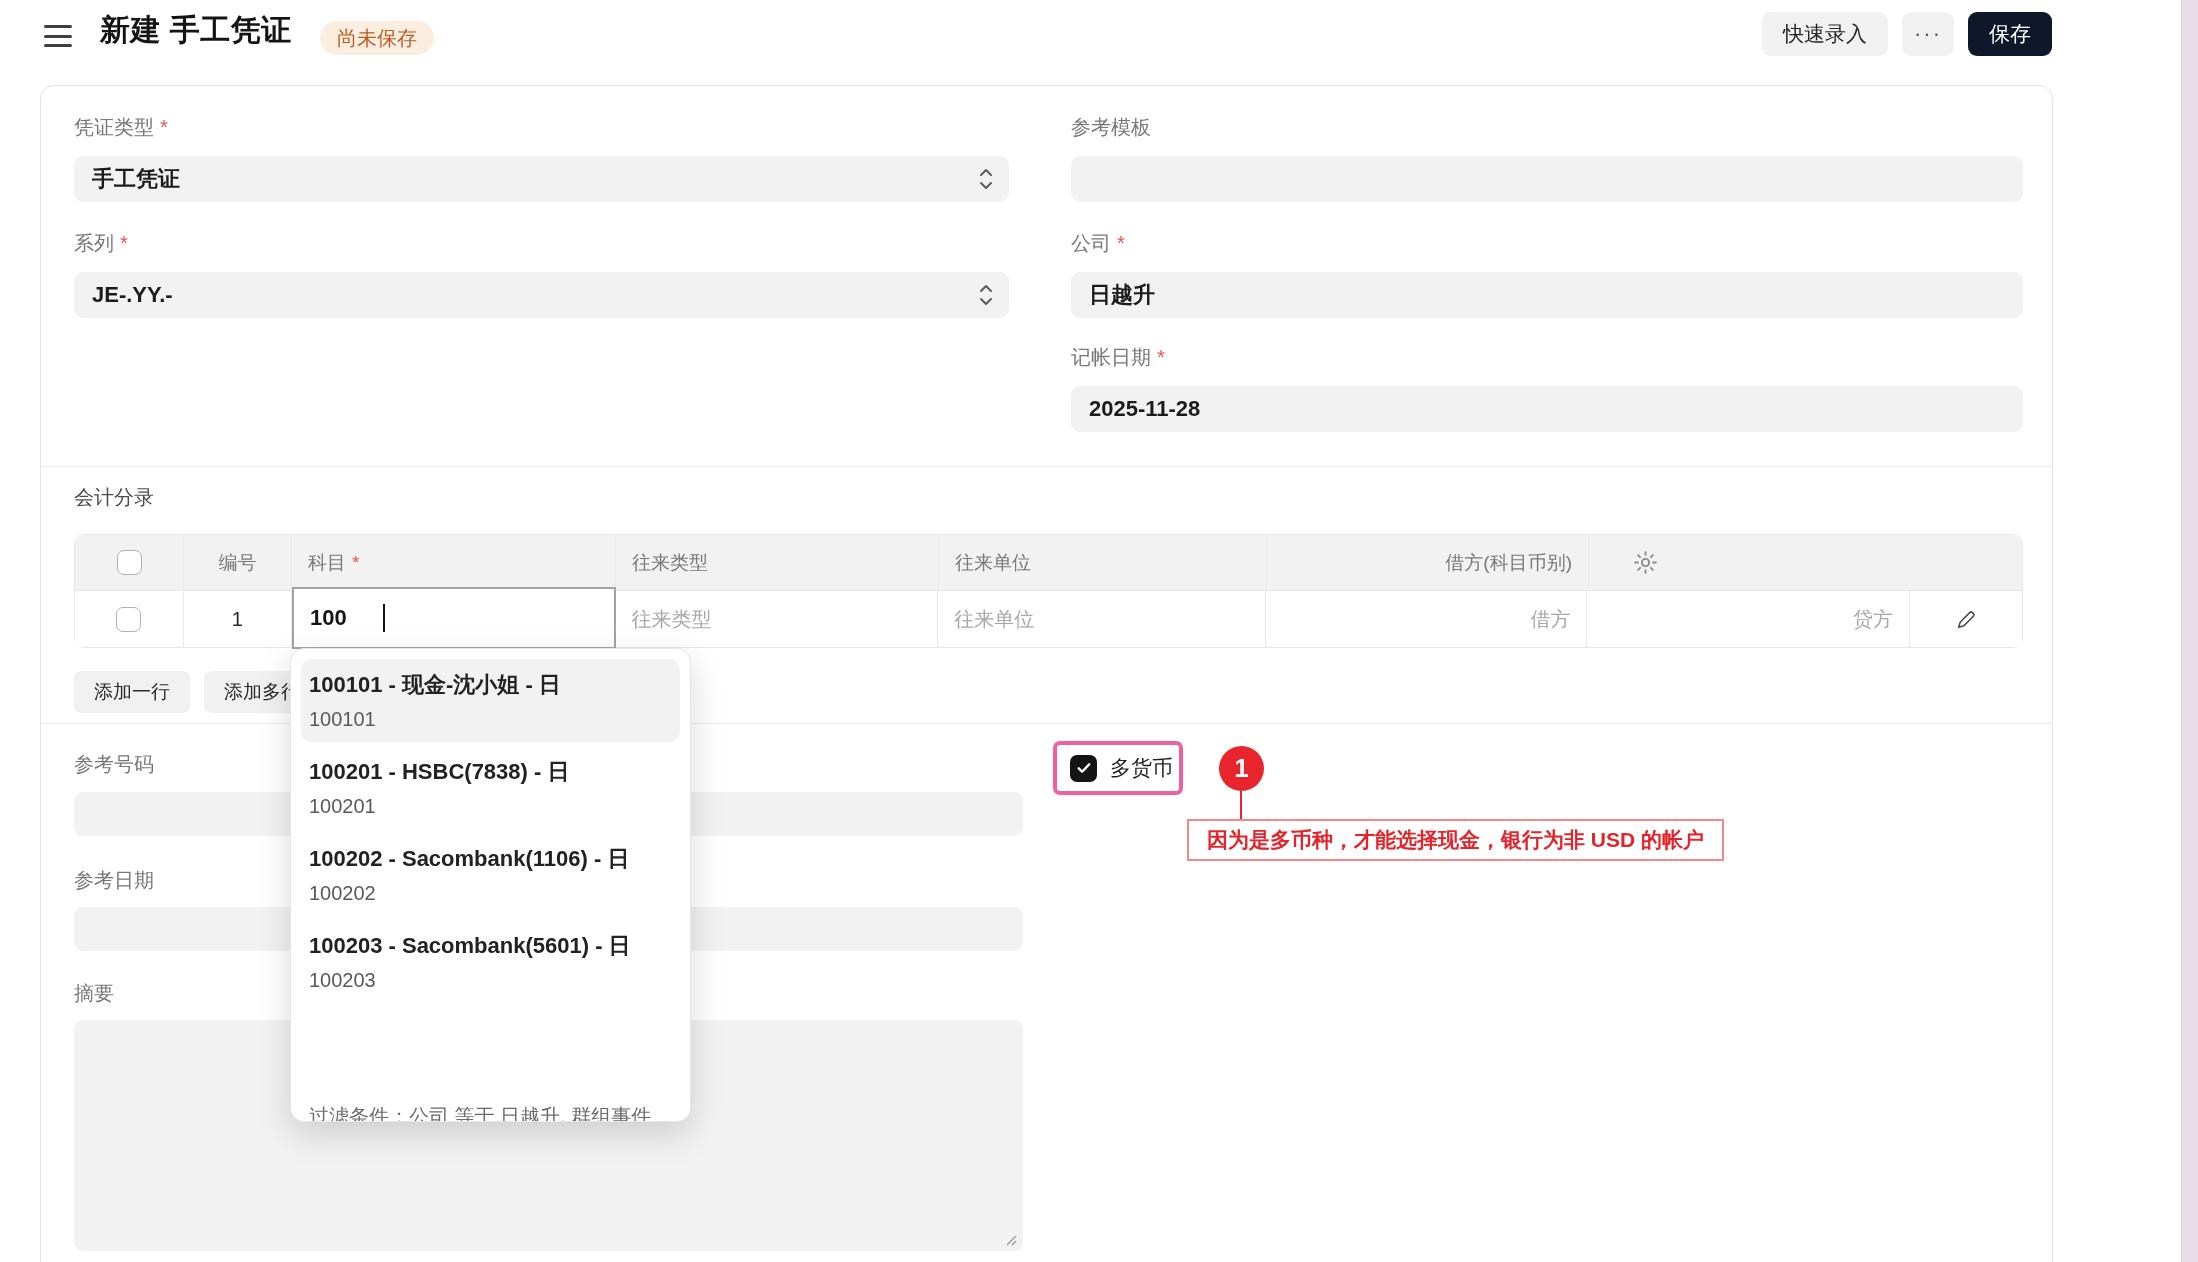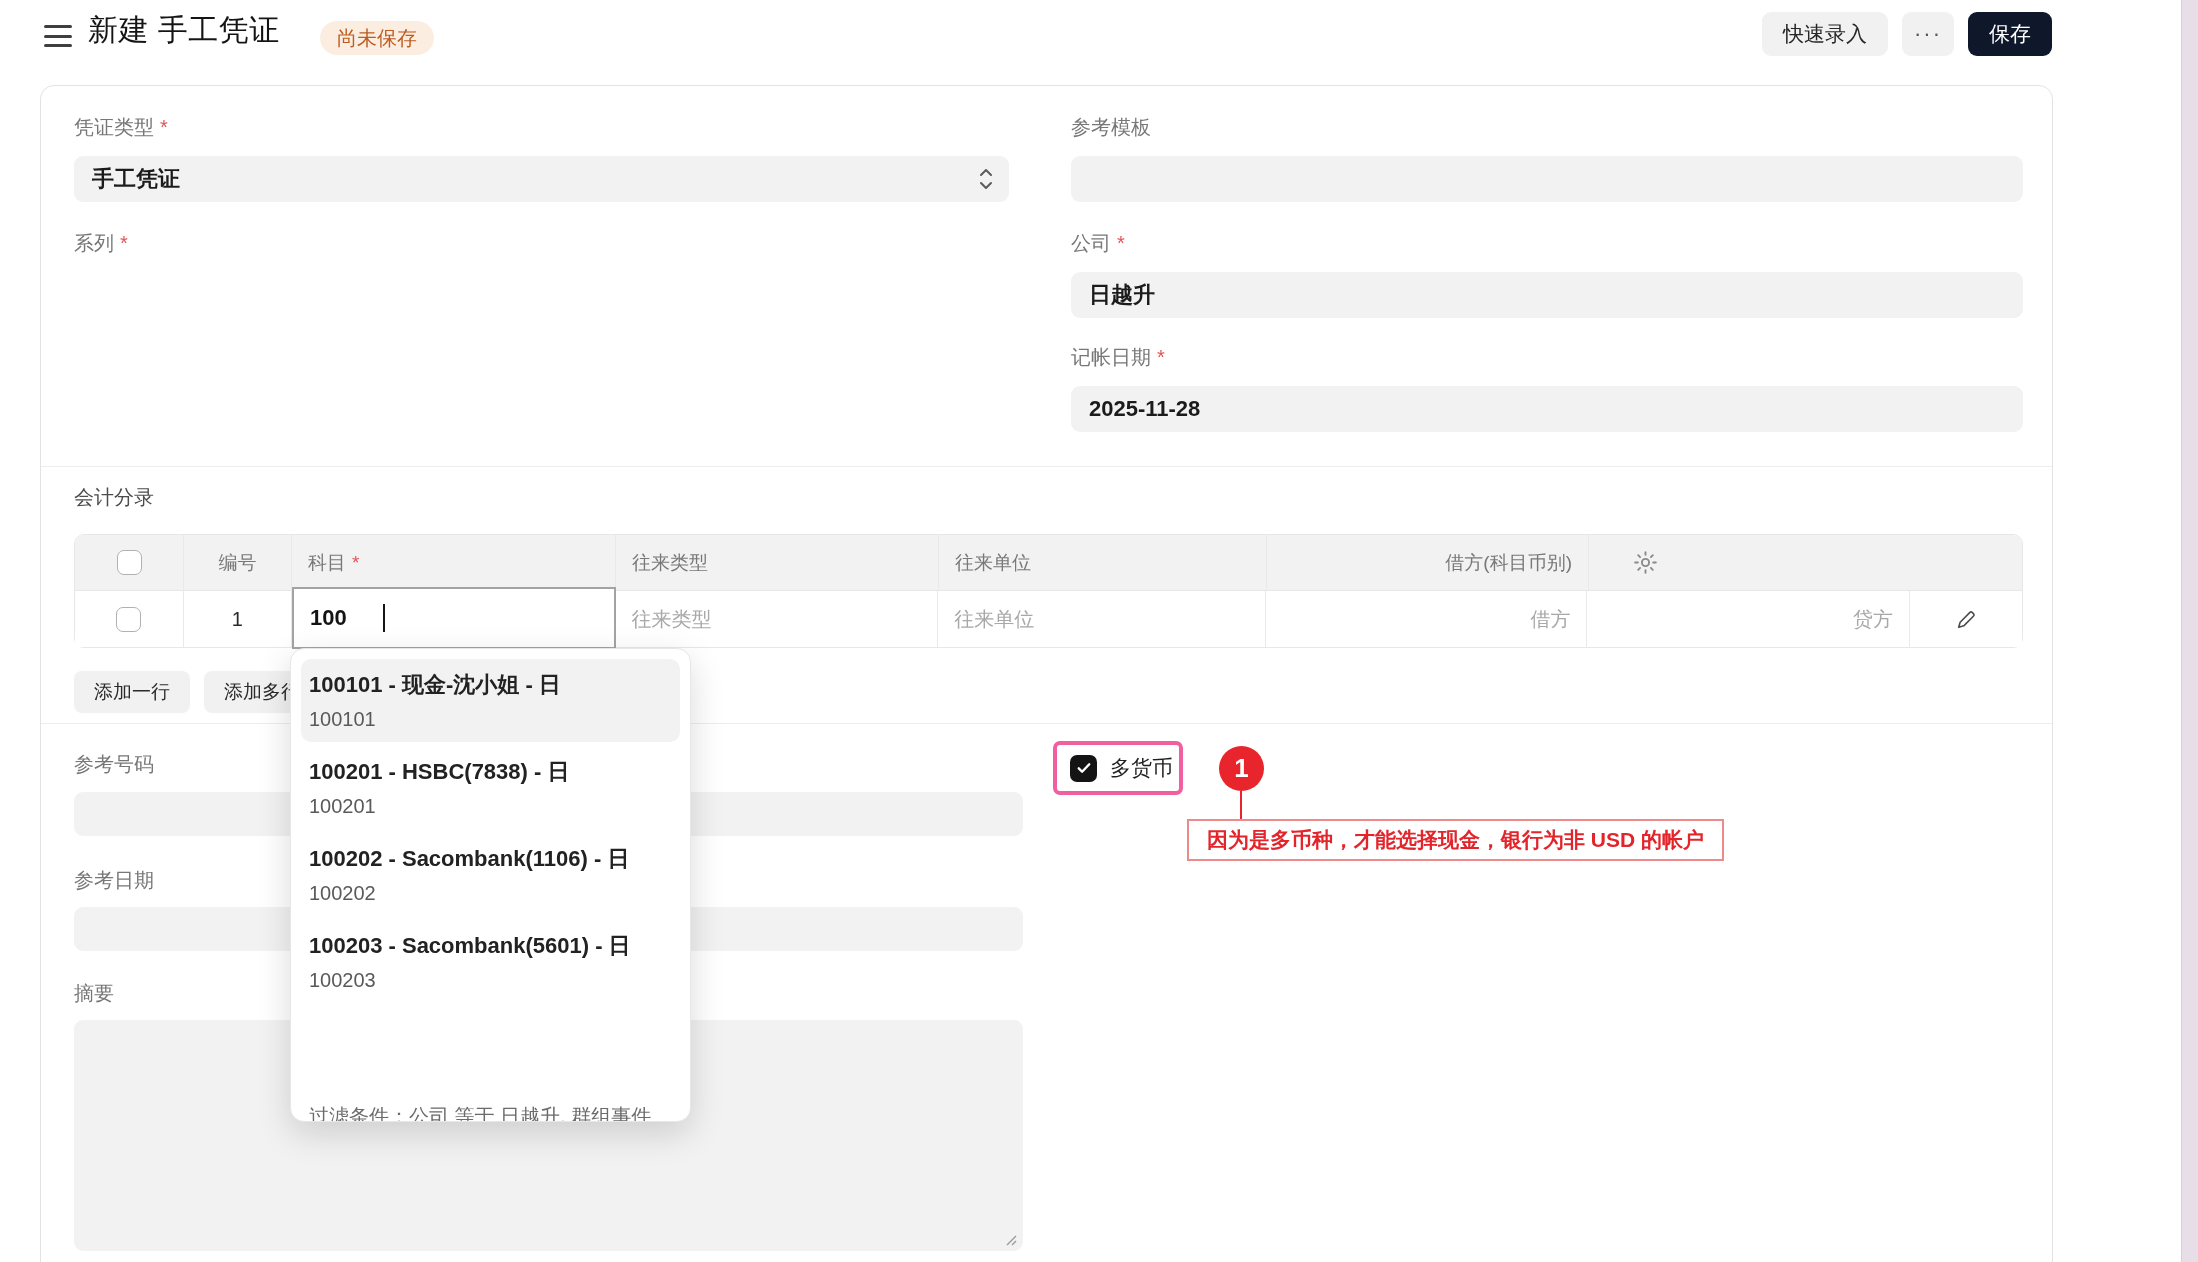--- a/index.html
+++ b/index.html
@@ -8,21 +8,21 @@
   #screen { position:relative; width:2198px; height:1262px; background:#fff; overflow:hidden; }
 
   
   .edge-strip { position:absolute; right:0; top:0; width:17px; height:100%;
     background:#e8dee8; border-left:1px solid #d9cdd9; }
 
   
   .hamburger { position:absolute; left:44px; top:25px; width:28px; height:22px;
     display:flex; flex-direction:column; justify-content:space-between; cursor:pointer; }
   .hamburger span { display:block; height:3px; border-radius:2px; background:#3f3f3f; }
-  .page-title { position:absolute; left:88px; top:8px; font-size:30px; font-weight:400;
+  .page-title { position:absolute; left:100px; top:8px; font-size:30px; font-weight:700;
     color:#141414; line-height:44px; letter-spacing:.5px; }
   .status-badge { position:absolute; left:320px; top:21px; height:34px; line-height:34px;
     padding:0 17px; border-radius:17px; background:#fbeee1; color:#bd5b20; font-size:20px; }
   .header-actions { position:absolute; right:146px; top:12px; display:flex; gap:14px; }
   .btn { height:44px; display:inline-flex; align-items:center; justify-content:center;
     border:none; border-radius:9px; background:#f1f1f1; color:#262626; font-size:21px;
     font-family:inherit; padding:12px 21px; cursor:pointer; }
   .btn.more { width:52px; padding:0; font-size:22px; letter-spacing:2px; color:#555; }
   .btn.primary { background:#0f172a; color:#fff; }
 
@@ -138,20 +138,28 @@
     </div>
 
     <div class="field-label" style="left:1030px; top:28px;">
       <span>参考模板</span>
     </div>
     <div class="input" style="left:1030px; top:70px; width:952px;"></div>
 
     <div class="field-label" style="left:33px; top:144px;">
       <span>系列</span><span class="req">*</span>
     </div>
+    <div class="input select" style="left:33px; top:186px; width:935px;">
+      <span>JE-.YY.-</span>
+      <span class="chev">
+        <svg width="18" height="26" viewBox="0 0 18 26">
+            <path d="M4 9l5-5 5 5M4 17l5 5 5-5" fill="none" stroke="#5a5a5a" stroke-width="2" stroke-linecap="round" stroke-linejoin="round"></path>
+          </svg>
+      </span>
+    </div>
 
     <div class="field-label" style="left:1030px; top:144px;">
       <span>公司</span><span class="req">*</span>
     </div>
     <div class="input" style="left:1030px; top:186px; width:952px;">
       <span>日越升</span>
     </div>
 
     <div class="field-label" style="left:1030px; top:258px;">
       <span>记帐日期</span><span class="req">*</span>

